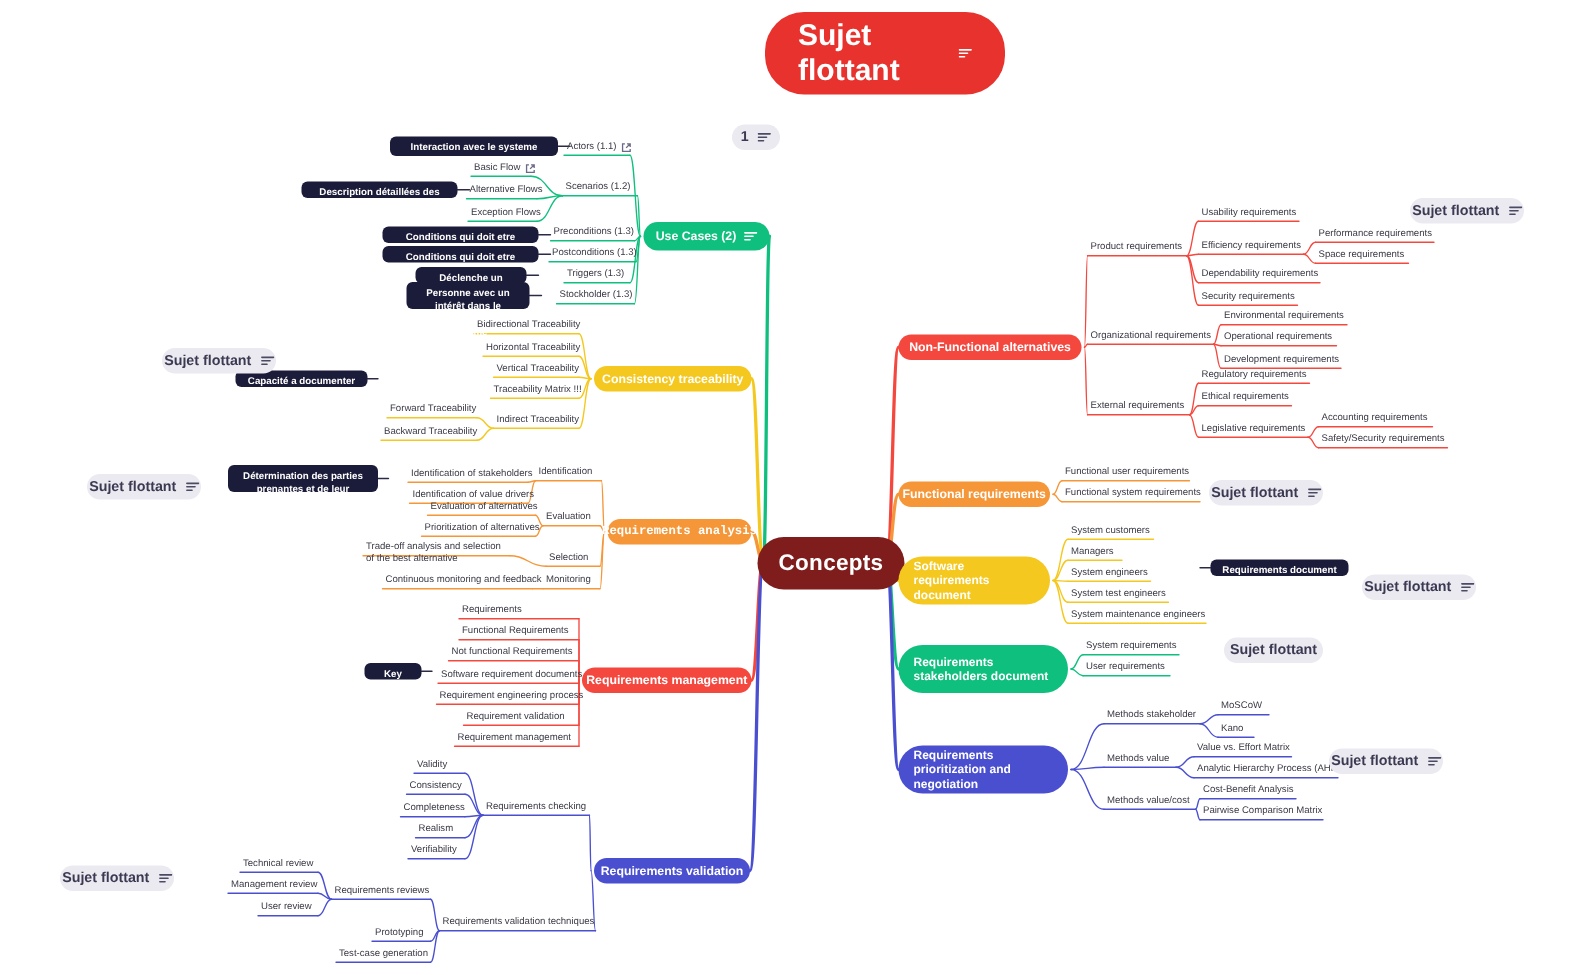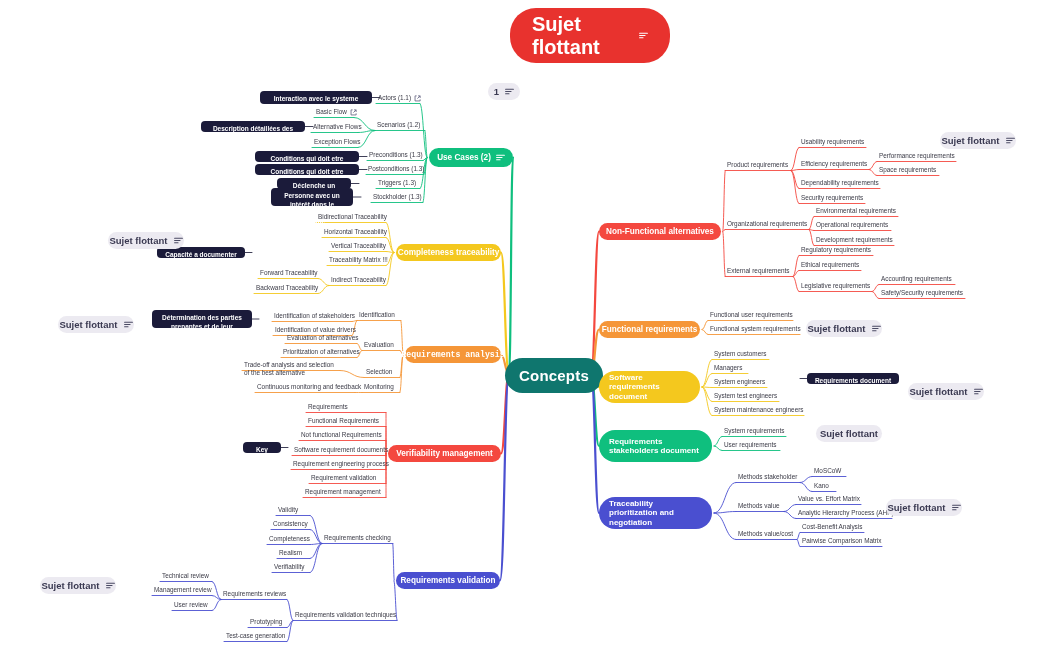--- a/index.html
+++ b/index.html
@@ -17,21 +17,21 @@
   
   .pill{
     border-radius:999px;color:#fff;font-weight:bold;
     display:flex;align-items:center;justify-content:center;
     text-align:center;line-height:1.18;
   }
   .pill.multiline{justify-content:flex-start;text-align:left;white-space:normal;}
 
   
   .root{
-    background:#0f766e;color:#fff;font-weight:bold;font-size:15px;
+    background:#7f1d1d;color:#fff;font-weight:bold;font-size:15px;
     border-radius:999px;padding:9px 14px;letter-spacing:.2px;text-align:right;
   }
 
   
   .float{
     background:#eceaf1;color:#3b3a52;border-radius:999px;
     font-size:9.5px;font-weight:bold;padding:5px 11px;
     display:flex;align-items:center;gap:6px;
   }
   .float.big{
@@ -301,21 +301,21 @@
       <div class="node leaf" style="left: 376px; top: 179px; width: 44px;"><span style="display:inline-flex;align-items:center;gap:3px;">
           <span>Triggers (1.3)</span>
         </span></div>
       <div class="node callout wrap" style="left: 277px; top: 178px; width: 74px; height: 11px;"><span>Déclenche un evenement</span></div>
       <div class="node leaf" style="left: 371px; top: 193px; width: 52px;"><span style="display:inline-flex;align-items:center;gap:3px;">
           <span>Stockholder (1.3)</span>
         </span></div>
       <div class="node callout wrap" style="left: 271px; top: 188px; width: 82px; height: 18px;"><span>Personne avec un intérêt dans le fonctionnement du systeme</span></div>
       <div class="node pill" style="left: 396px; top: 244px; width: 105px; height: 17px; background: rgb(244, 200, 30); padding: 0px 11px; font-size: 8.2px;">
         <span style="display:flex;align-items:center;gap:5px;">
-          <span>Completeness traceability</span>
+          <span>Consistency traceability</span>
         </span>
       </div>
       <div class="node callout wrap" style="left: 157px; top: 247px; width: 88px; height: 11px;"><span>Capacité a documenter l'origine</span></div>
       <div class="node leaf" style="left: 316px; top: 213px; width: 70px;"><span style="display:inline-flex;align-items:center;gap:3px;">
           <span>Bidirectional Traceability</span>
         </span></div>
       <div class="node leaf" style="left: 322px; top: 228px; width: 64px;"><span style="display:inline-flex;align-items:center;gap:3px;">
           <span>Horizontal Traceability</span>
         </span></div>
       <div class="node leaf" style="left: 329px; top: 242px; width: 57px;"><span style="display:inline-flex;align-items:center;gap:3px;">
@@ -364,21 +364,21 @@
           <span>Trade-off analysis and selection of the best alternative</span>
         </span></div>
       <div class="node leaf" style="left: 362px; top: 383px; width: 38px;"><span style="display:inline-flex;align-items:center;gap:3px;">
           <span>Monitoring</span>
         </span></div>
       <div class="node leaf" style="left: 255px; top: 383px; width: 100px;"><span style="display:inline-flex;align-items:center;gap:3px;">
           <span>Continuous monitoring and feedback</span>
         </span></div>
       <div class="node pill" style="left: 388px; top: 445px; width: 113px; height: 17px; background: rgb(244, 72, 63); padding: 0px 11px; font-size: 8.2px;">
         <span style="display:flex;align-items:center;gap:5px;">
-          <span>Verifiability management</span>
+          <span>Requirements management</span>
         </span>
       </div>
       <div class="node callout wrap" style="left: 243px; top: 442px; width: 38px; height: 11px;"><span>Key points</span></div>
       <div class="node leaf" style="left: 306px; top: 403px; width: 80px;"><span style="display:inline-flex;align-items:center;gap:3px;">
           <span>Requirements</span>
         </span></div>
       <div class="node leaf" style="left: 306px; top: 417px; width: 80px;"><span style="display:inline-flex;align-items:center;gap:3px;">
           <span>Functional Requirements</span>
         </span></div>
       <div class="node leaf" style="left: 299px; top: 431px; width: 87px;"><span style="display:inline-flex;align-items:center;gap:3px;">
@@ -520,21 +520,21 @@
         </span>
       </div>
       <div class="node leaf" style="left: 722px; top: 427px; width: 64px;"><span style="display:inline-flex;align-items:center;gap:3px;">
           <span>System requirements</span>
         </span></div>
       <div class="node leaf" style="left: 722px; top: 441px; width: 58px;"><span style="display:inline-flex;align-items:center;gap:3px;">
           <span>User requirements</span>
         </span></div>
       <div class="node pill multiline" style="left: 599px; top: 497px; width: 113px; height: 32px; background: rgb(74, 79, 208); padding: 5px 10px; font-size: 8px;">
         <span style="display:flex;align-items:center;gap:5px;">
-          <span>Traceability prioritization and negotiation</span>
+          <span>Requirements prioritization and negotiation</span>
         </span>
       </div>
       <div class="node leaf" style="left: 736px; top: 473px; width: 64px;"><span style="display:inline-flex;align-items:center;gap:3px;">
           <span>Methods stakeholder</span>
         </span></div>
       <div class="node leaf" style="left: 812px; top: 467px; width: 34px;"><span style="display:inline-flex;align-items:center;gap:3px;">
           <span>MoSCoW</span>
         </span></div>
       <div class="node leaf" style="left: 812px; top: 482px; width: 24px;"><span style="display:inline-flex;align-items:center;gap:3px;">
           <span>Kano</span>

